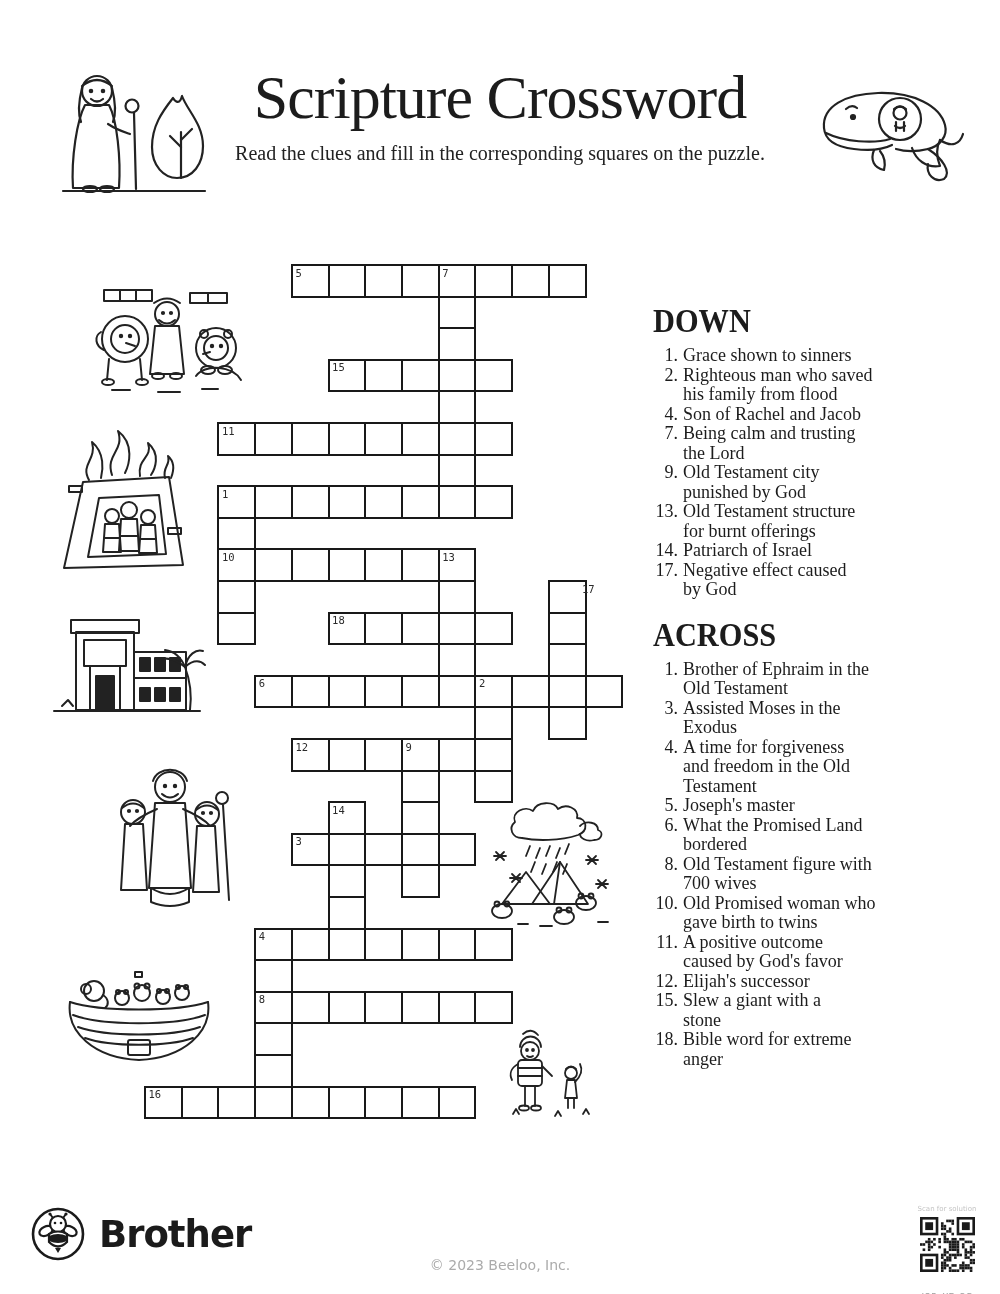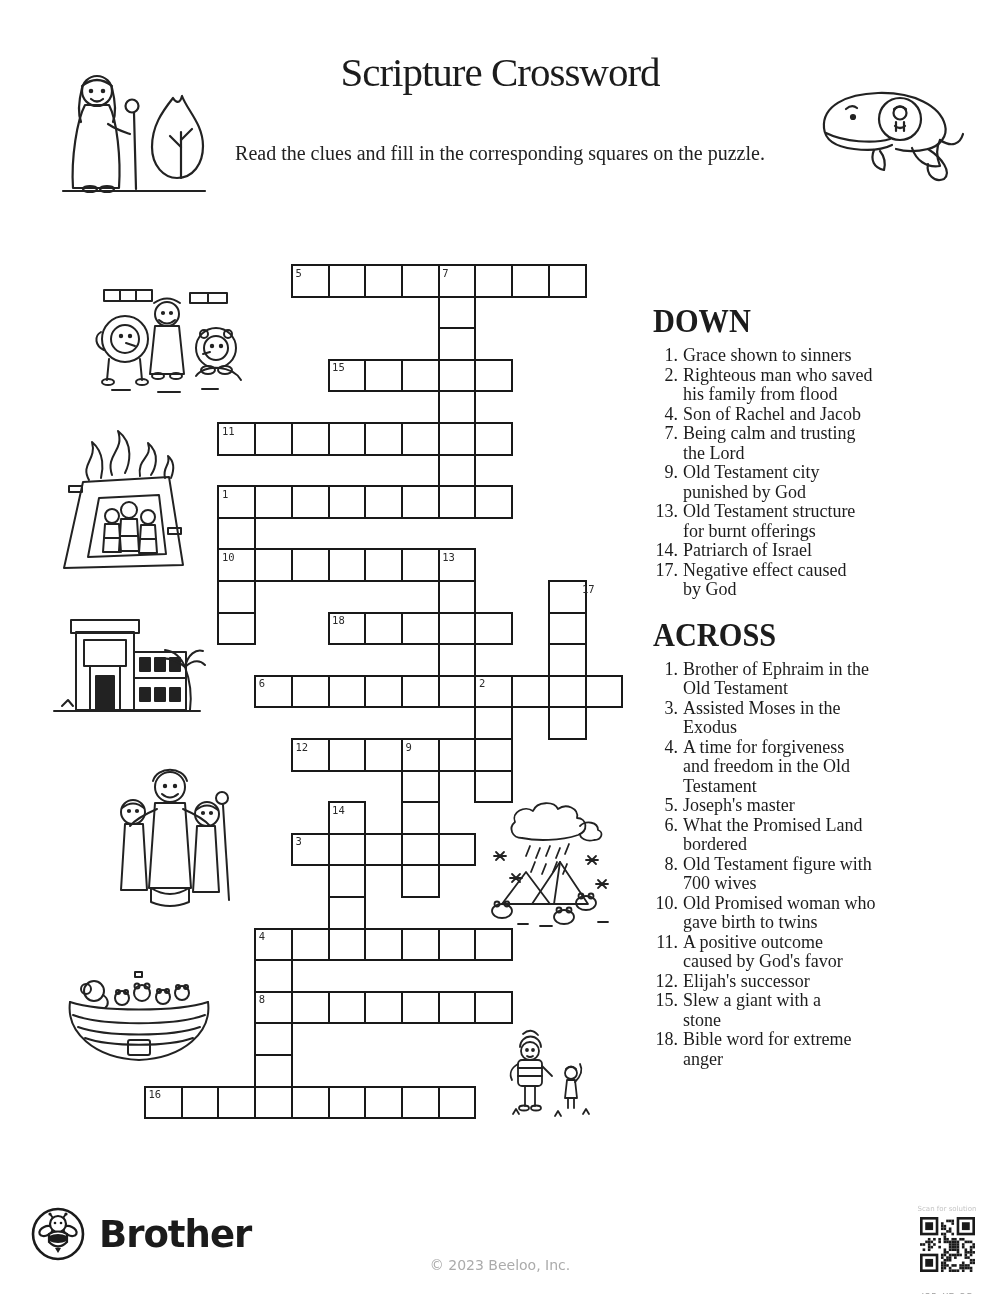--- a/index.html
+++ b/index.html
@@ -2,22 +2,22 @@
 <html><head>
 <meta charset="utf-8">
 <style>
   html,body { margin:0; padding:0; background:#e8e8e8; }
   .page {
     position:relative; width:1000px; height:1294px; margin:0 auto;
     background:#ffffff; overflow:hidden;
     font-family:"Liberation Serif", serif; color:#1c1c1c;
   }
   .title {
-    position:absolute; left:0; right:0; top:52px; text-align:center;
-    font-size:41px; line-height:1; font-weight:500; letter-spacing:-1px;
+    position:absolute; left:0; right:0; top:66px; text-align:center;
+    font-size:62px; line-height:1; font-weight:500; letter-spacing:-1px;
   }
   .subtitle {
     position:absolute; left:0; right:0; top:142px; text-align:center;
     font-size:20px; color:#222;
   }
   .illus { position:absolute; }
   .illus path, .illus circle, .illus rect, .illus line, .illus ellipse { vector-effect:non-scaling-stroke; }
 
   
   .grid-layer { position:absolute; left:0; top:0; width:100%; height:100%; }

